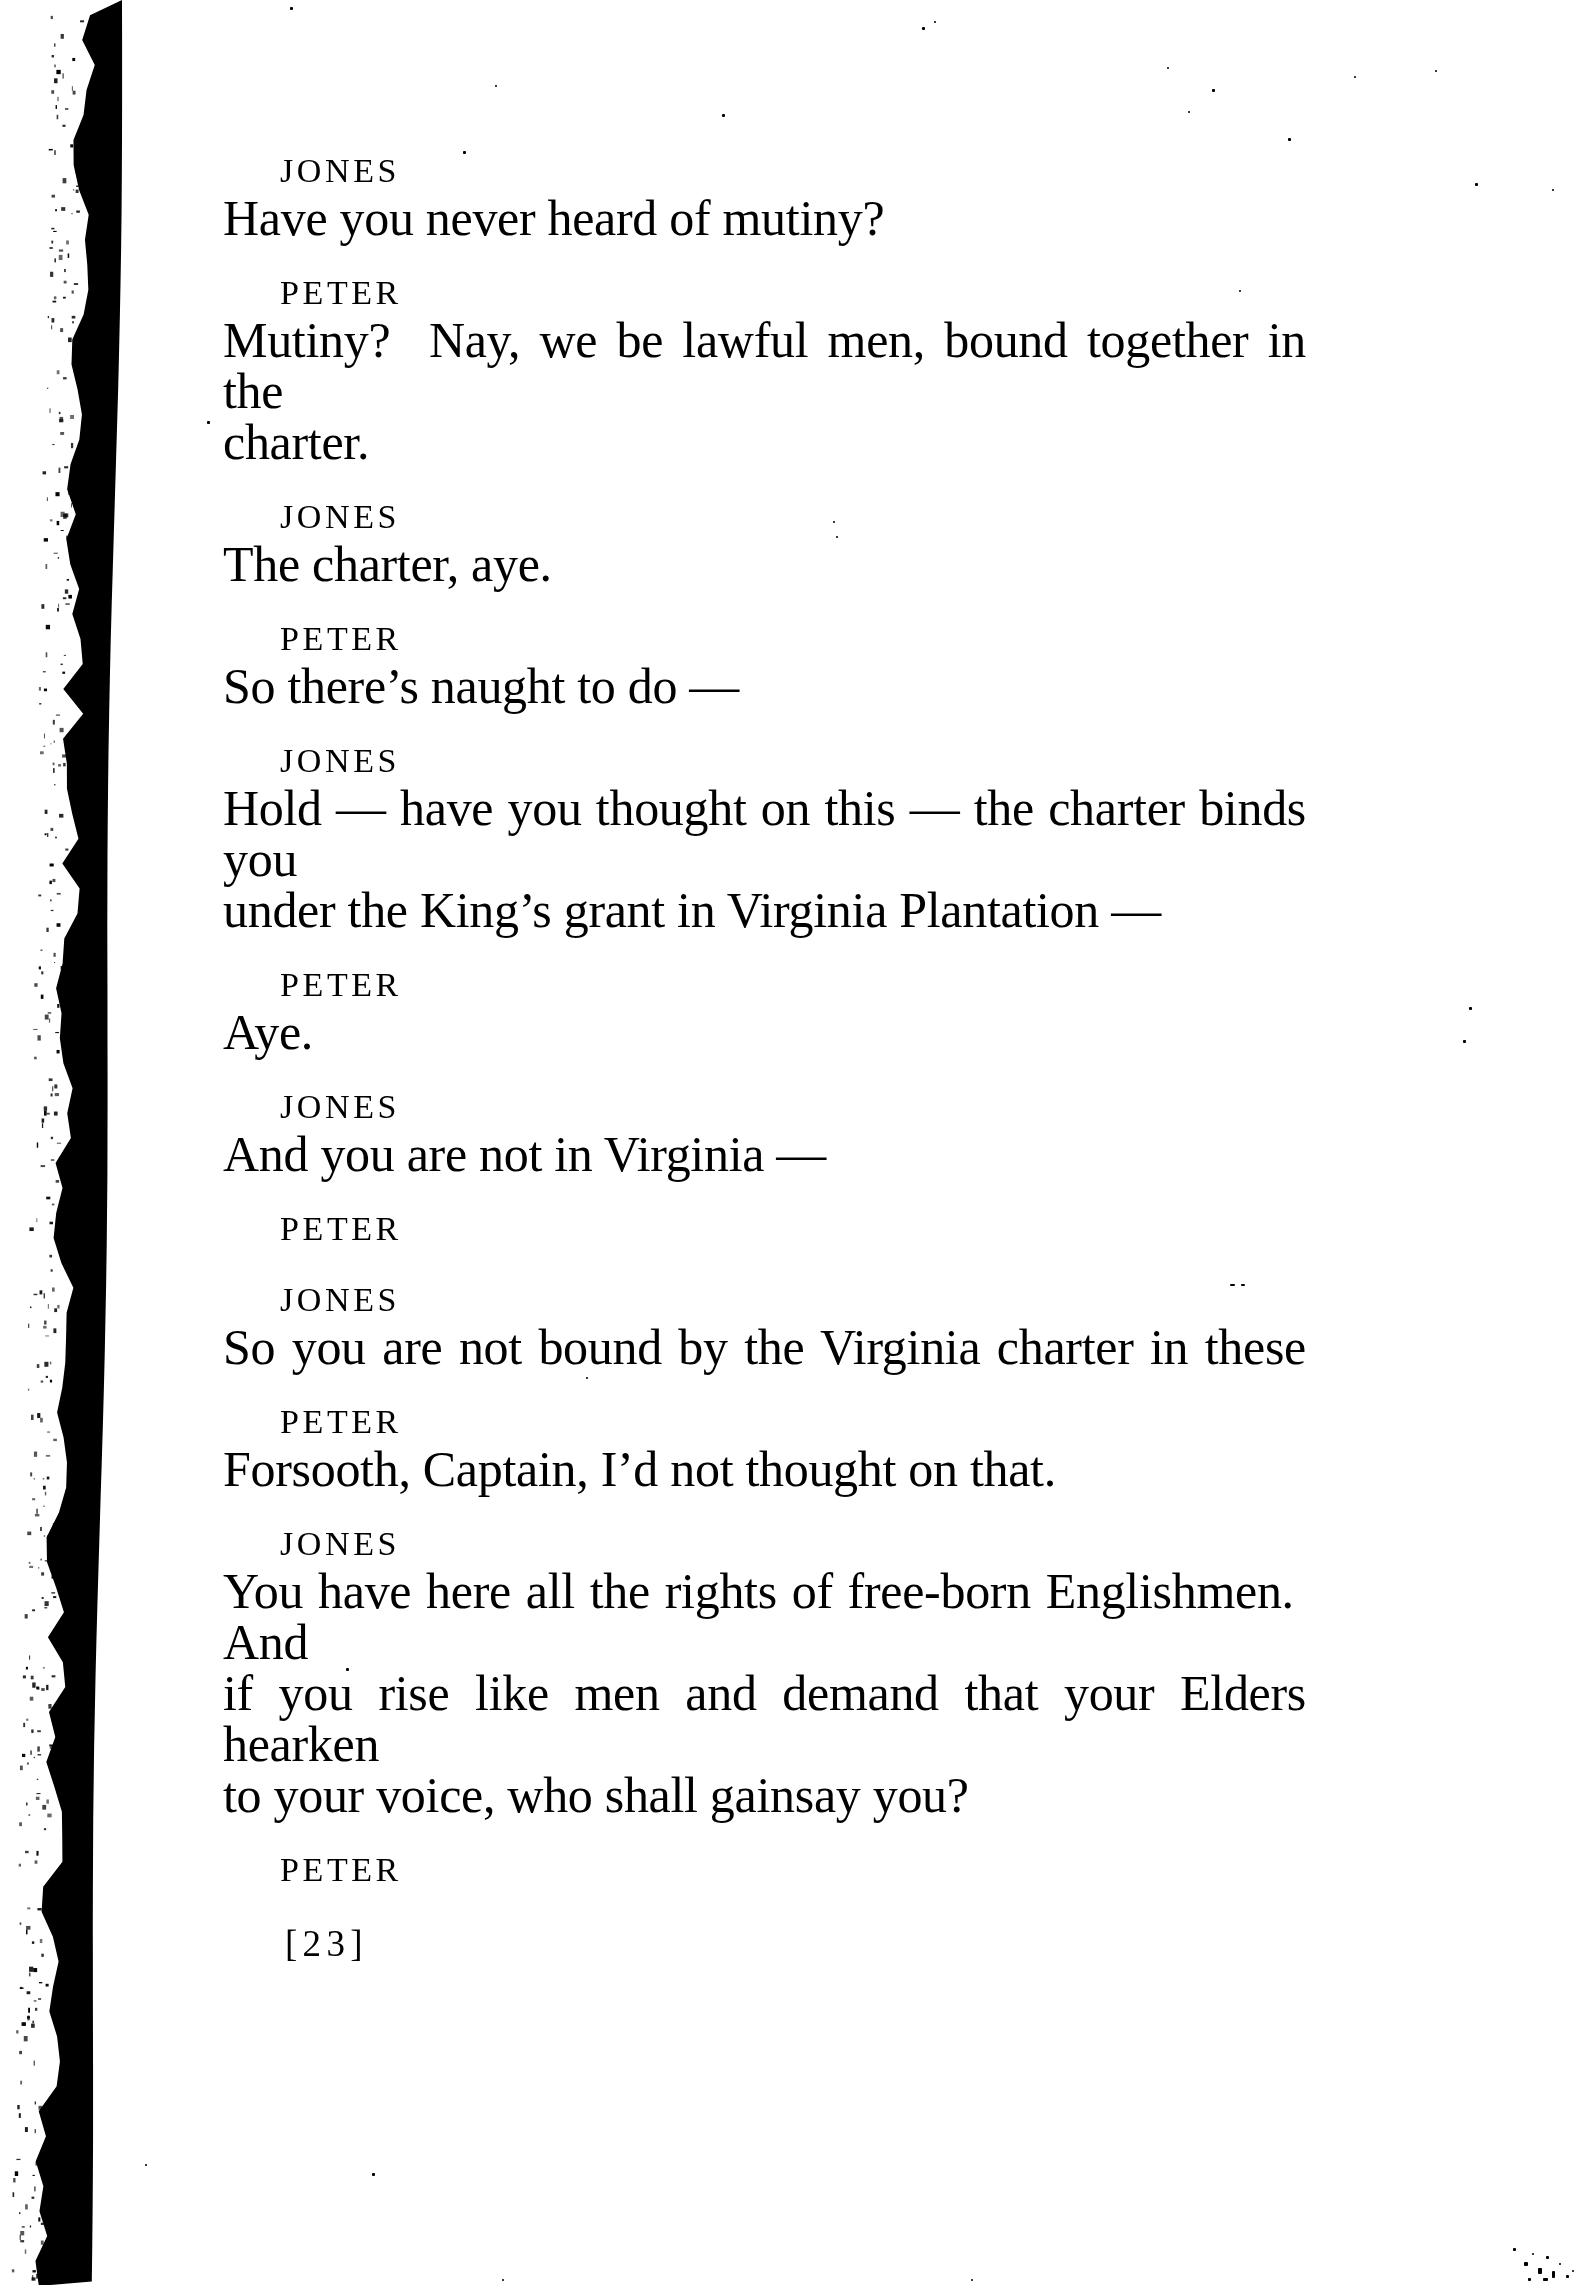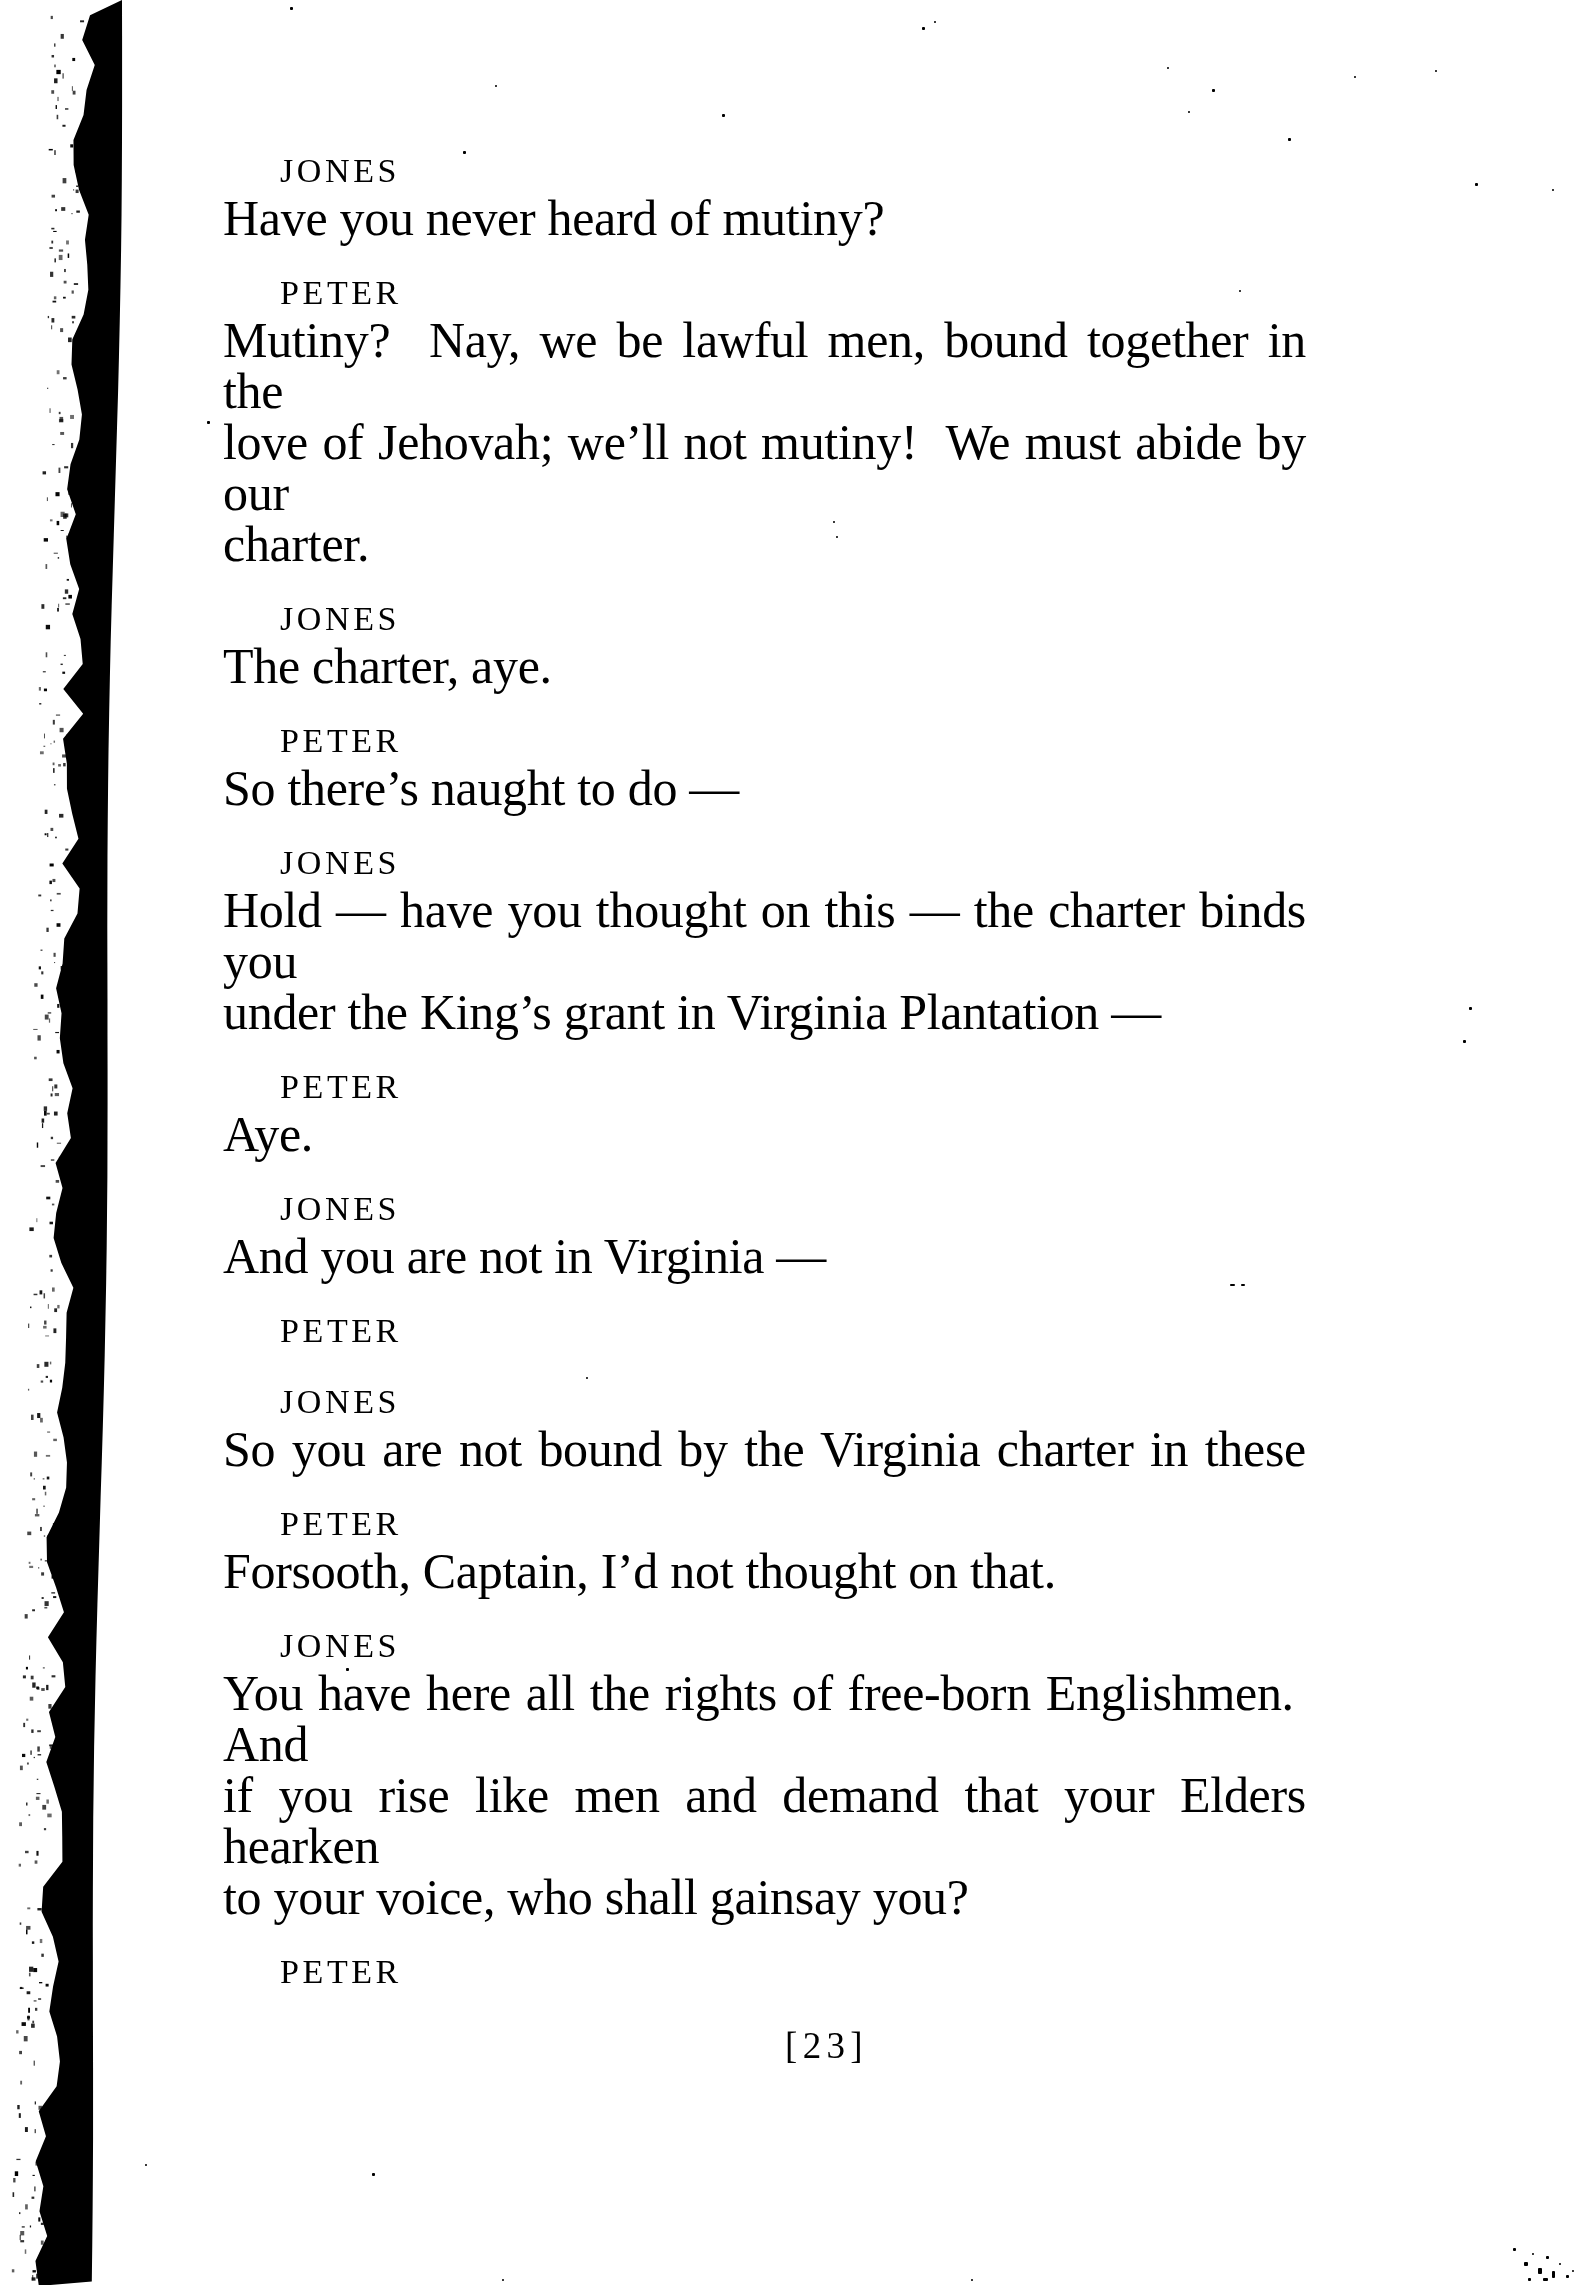--- a/index.html
+++ b/index.html
@@ -52,21 +52,20 @@
   }
   .line.just {
     white-space: normal;
     text-align: justify;
     text-align-last: justify;
   }
   .page-number {
     font-size: 37px;
     line-height: 51px;
     margin-top: 23px;
-    text-align: center;
     transform: translateX(62px);
     letter-spacing: 5.3px;
   }
 </style>
 </head>
 <body>
 
 <svg id="binding-svg" viewBox="0 0 210 2565" preserveAspectRatio="none" aria-hidden="true">
     <polygon points="137.0,0 137.1,40 137.1,80 137.1,120 137.0,160 136.8,200 136.5,240 136.0,280 135.3,320 134.5,360 133.6,400 132.6,440 131.4,480 130.2,520 129.0,560 127.8,600 126.6,640 125.4,680 124.3,720 123.4,760 122.6,800 121.9,840 121.4,880 121.0,920 120.7,960 120.6,1000 120.5,1040 120.6,1080 120.7,1120 120.7,1160 120.8,1200 120.8,1240 120.7,1280 120.6,1320 120.2,1360 119.8,1400 119.2,1440 118.4,1480 117.6,1520 116.6,1560 115.5,1600 114.3,1640 113.0,1680 111.8,1720 110.6,1760 109.4,1800 108.3,1840 107.3,1880 106.5,1920 105.7,1960 105.2,2000 104.7,2040 104.5,2080 104.3,2120 104.2,2160 104.3,2200 104.3,2240 104.4,2280 104.5,2320 104.5,2360 104.5,2400 104.3,2440 104.0,2480 103.6,2520 103.1,2560 43.6,2565 39.8,2537 53.0,2509 44.3,2481 48.7,2453 40.1,2425 51.6,2397 43.5,2369 63.6,2341 67.3,2313 64.1,2285 55.4,2257 59.6,2229 65.8,2201 59.4,2173 46.7,2145 48.5,2117 70.1,2089 69.9,2061 69.5,2033 61.1,2005 52.0,1977 62.1,1949 55.0,1921 73.3,1893 70.6,1865 53.8,1837 71.8,1809 62.9,1781 52.8,1753 52.3,1725 66.2,1697 74.3,1669 75.2,1641 71.4,1613 64.1,1585 69.9,1557 73.3,1529 74.2,1501 74.8,1473 82.4,1445 68.8,1417 60.2,1389 63.1,1361 70.2,1333 62.4,1305 79.6,1277 75.5,1249 81.5,1221 71.2,1193 67.2,1165 69.1,1137 63.0,1109 70.3,1081 72.2,1053 87.0,1025 89.4,997 70.0,969 88.1,941 81.1,913 75.2,885 75.1,857 70.8,829 93.4,801 71.1,773 92.9,745 90.4,717 81.2,689 88.9,661 78.9,633 74.5,605 85.1,577 75.4,549 79.2,521 89.1,493 92.0,465 87.1,437 80.3,409 81.2,381 93.9,353 99.2,325 98.0,297 95.4,269 99.6,241 88.7,213 82.7,185 82.5,157 93.8,129 97.2,101 106.4,73 92.3,45 101.1,17" fill="#000"></polygon>
     <rect x="70.1" y="1103.6" width="1.3" height="5.1" fill="#000" opacity="0.99"></rect>
@@ -413,21 +412,20 @@
 
 <div class="text-column">
   <div>
       <div class="block">
         <div class="speaker">JONES</div>
         <div class="line">Have you never heard of mutiny?</div>
       </div>
       <div class="block">
         <div class="speaker">PETER</div>
         <div class="line just">Mutiny?&nbsp; Nay, we be lawful men, bound together in the</div>
-        <div class="line just">love of Jehovah; we’ll not mutiny!&nbsp; We must abide by our</div>
         <div class="line">charter.</div>
       </div>
       <div class="block">
         <div class="speaker">JONES</div>
         <div class="line">The charter, aye.</div>
       </div>
       <div class="block">
         <div class="speaker">PETER</div>
         <div class="line">So there’s naught to do —</div>
       </div>

